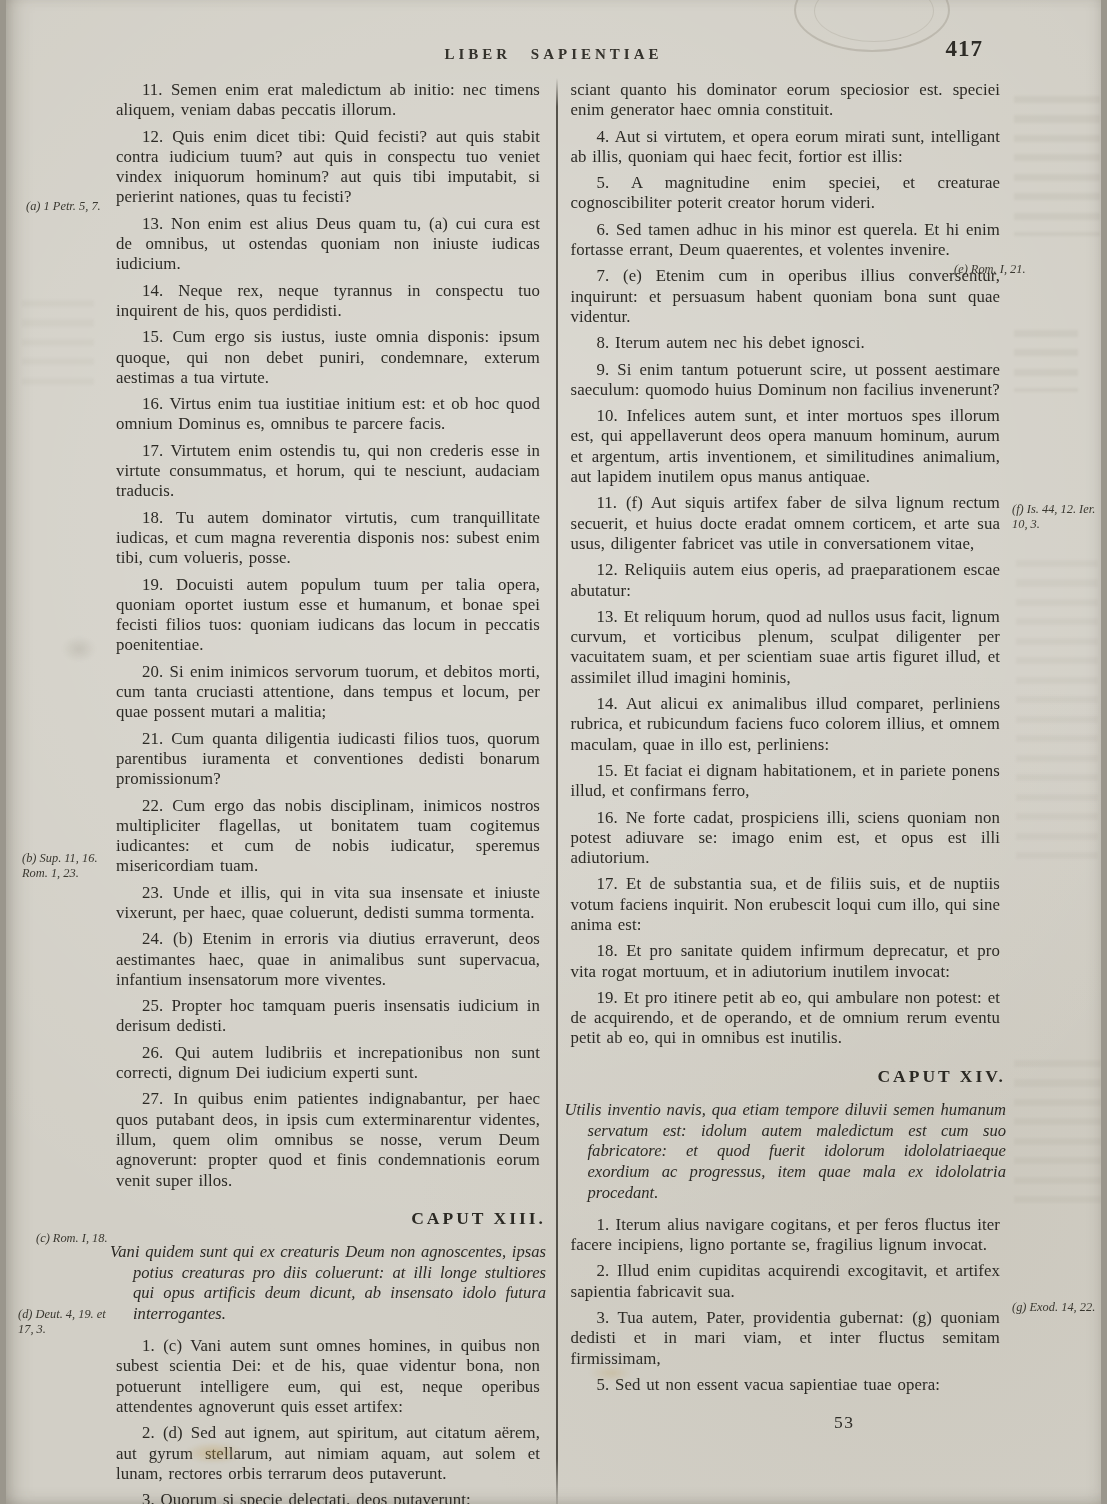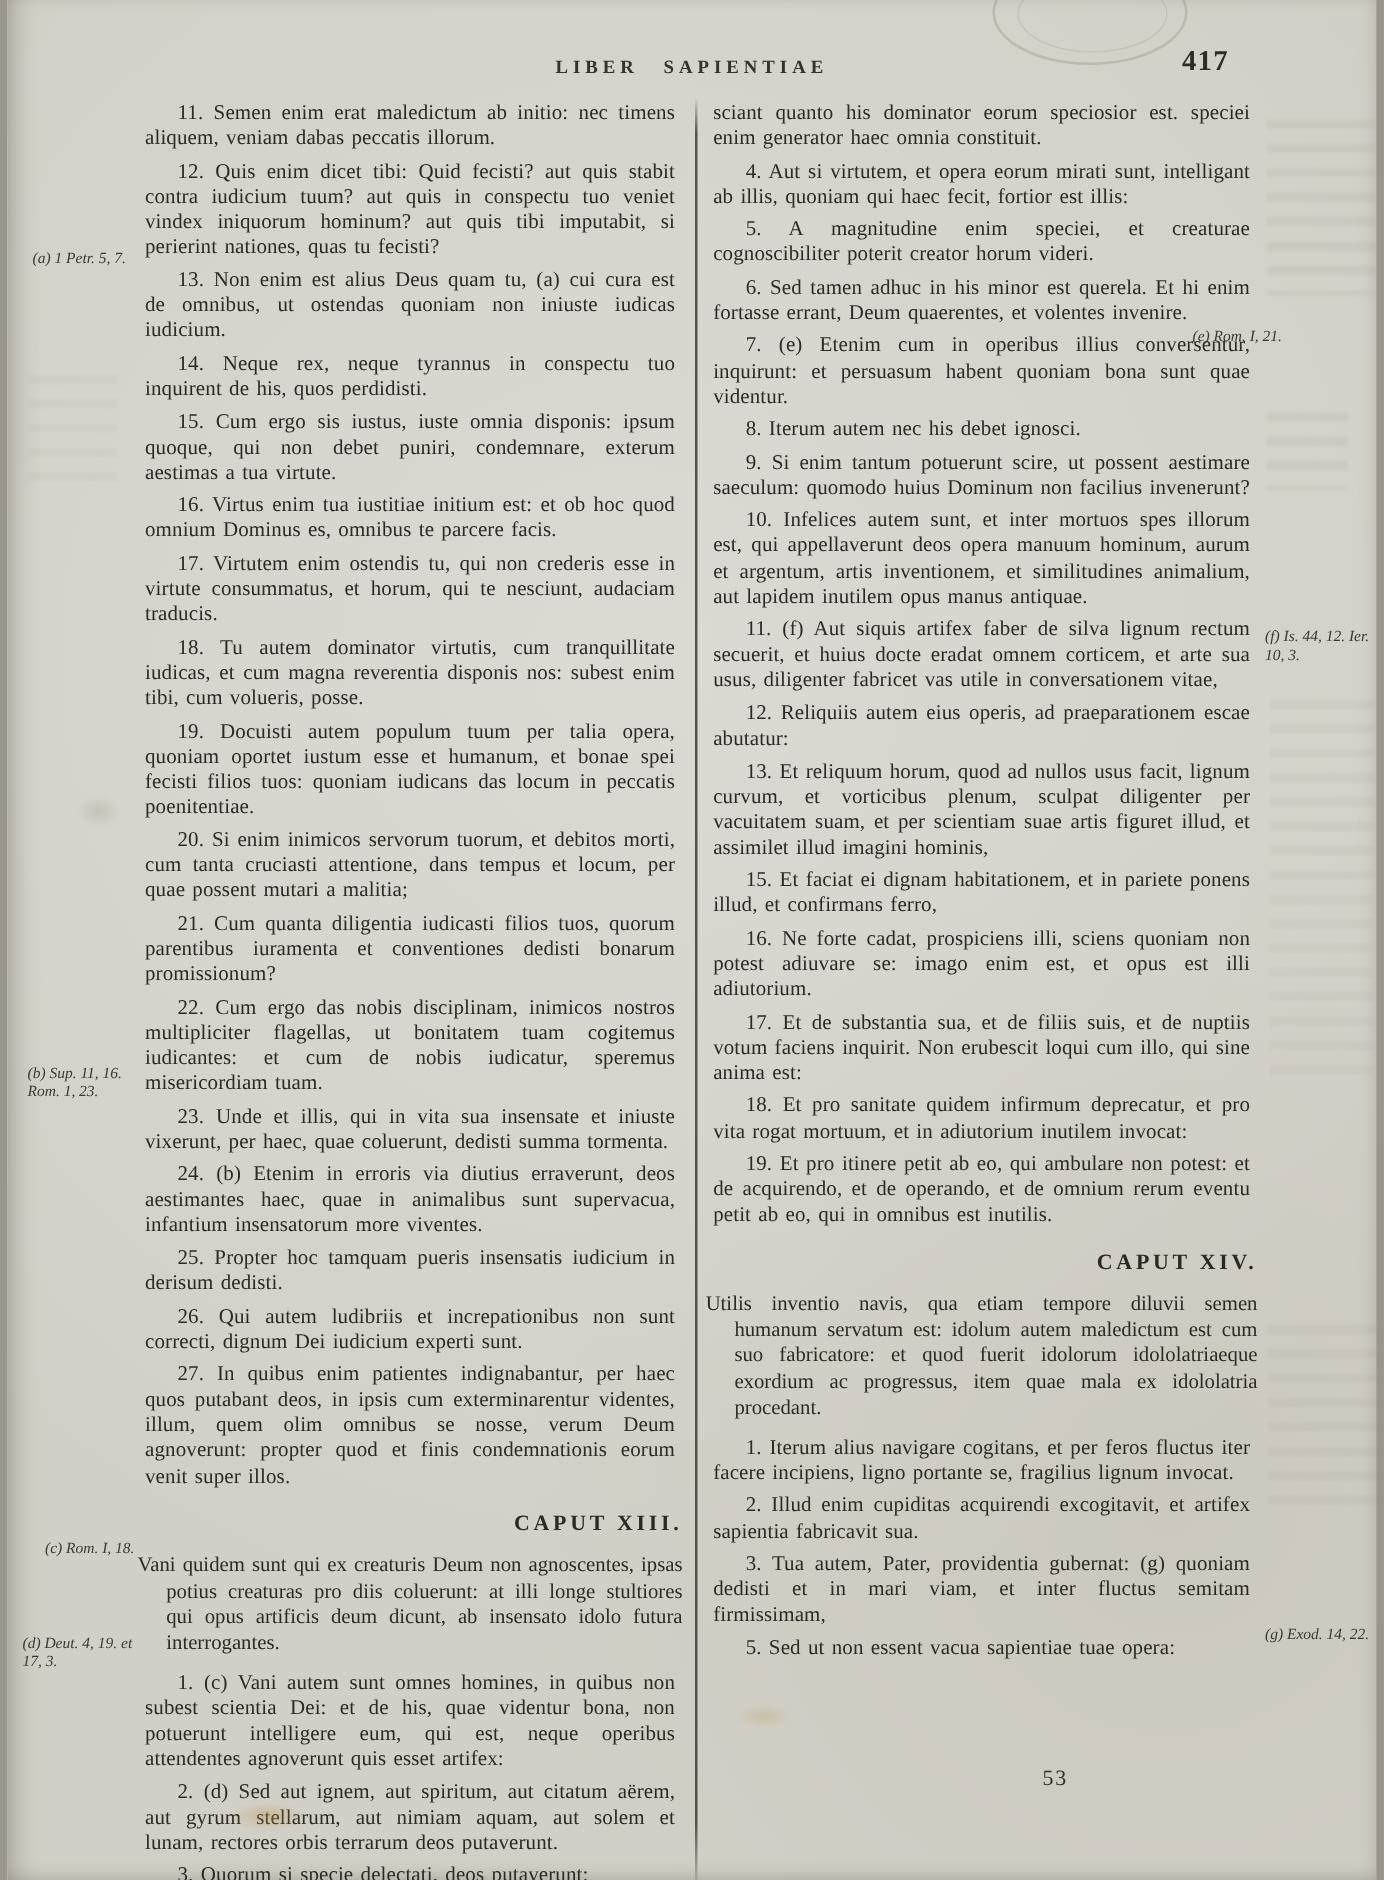--- a/index.html
+++ b/index.html
@@ -52,20 +52,21 @@
     word-spacing:1.5px;letter-spacing:0.1px;
   }
   p.verse.cont{text-indent:0;}
   .caput{
     text-align:right;font-weight:700;
     font-size:17.5px;letter-spacing:3px;
     margin:17px 0 13px;color:#2b2923;
   }
   p.summary{
     margin:0 0 11px;
+    font-style:italic;
     text-align:justify;
     font-size:16.6px;line-height:20.8px;
     padding-left:23px;text-indent:-23px;
     word-spacing:1.5px;
   }
   
   .note{
     position:absolute;
     font-style:italic;
     font-size:12.4px;line-height:15px;
@@ -151,20 +152,21 @@
         <p class="verse"><span class="vnum">4.</span> <span>Aut si virtutem, et opera eorum mirati sunt, intelligant ab illis, quoniam qui haec fecit, fortior est illis:</span></p>
         <p class="verse"><span class="vnum">5.</span> <span>A magnitudine enim speciei, et creaturae cognoscibiliter poterit creator horum videri.</span></p>
         <p class="verse"><span class="vnum">6.</span> <span>Sed tamen adhuc in his minor est querela. Et hi enim fortasse errant, Deum quaerentes, et volentes invenire.</span></p>
         <p class="verse"><span class="vnum">7.</span> <span>(e) Etenim cum in operibus illius conversentur, inquirunt: et persuasum habent quoniam bona sunt quae videntur.</span></p>
         <p class="verse"><span class="vnum">8.</span> <span>Iterum autem nec his debet ignosci.</span></p>
         <p class="verse"><span class="vnum">9.</span> <span>Si enim tantum potuerunt scire, ut possent aestimare saeculum: quomodo huius Dominum non facilius invenerunt?</span></p>
         <p class="verse"><span class="vnum">10.</span> <span>Infelices autem sunt, et inter mortuos spes illorum est, qui appellaverunt deos opera manuum hominum, aurum et argentum, artis inventionem, et similitudines animalium, aut lapidem inutilem opus manus antiquae.</span></p>
         <p class="verse"><span class="vnum">11.</span> <span>(f) Aut siquis artifex faber de silva lignum rectum secuerit, et huius docte eradat omnem corticem, et arte sua usus, diligenter fabricet vas utile in conversationem vitae,</span></p>
         <p class="verse"><span class="vnum">12.</span> <span>Reliquiis autem eius operis, ad praeparationem escae abutatur:</span></p>
         <p class="verse"><span class="vnum">13.</span> <span>Et reliquum horum, quod ad nullos usus facit, lignum curvum, et vorticibus plenum, sculpat diligenter per vacuitatem suam, et per scientiam suae artis figuret illud, et assimilet illud imagini hominis,</span></p>
+        <p class="verse"><span class="vnum">14.</span> <span>Aut alicui ex animalibus illud comparet, perliniens rubrica, et rubicundum faciens fuco colorem illius, et omnem maculam, quae in illo est, perliniens:</span></p>
         <p class="verse"><span class="vnum">15.</span> <span>Et faciat ei dignam habitationem, et in pariete ponens illud, et confirmans ferro,</span></p>
         <p class="verse"><span class="vnum">16.</span> <span>Ne forte cadat, prospiciens illi, sciens quoniam non potest adiuvare se: imago enim est, et opus est illi adiutorium.</span></p>
         <p class="verse"><span class="vnum">17.</span> <span>Et de substantia sua, et de filiis suis, et de nuptiis votum faciens inquirit. Non erubescit loqui cum illo, qui sine anima est:</span></p>
         <p class="verse"><span class="vnum">18.</span> <span>Et pro sanitate quidem infirmum deprecatur, et pro vita rogat mortuum, et in adiutorium inutilem invocat:</span></p>
         <p class="verse"><span class="vnum">19.</span> <span>Et pro itinere petit ab eo, qui ambulare non potest: et de acquirendo, et de operando, et de omnium rerum eventu petit ab eo, qui in omnibus est inutilis.</span></p>
         <div class="caput">CAPUT XIV.</div>
         <p class="summary">Utilis inventio navis, qua etiam tempore diluvii semen humanum servatum est: idolum autem maledictum est cum suo fabricatore: et quod fuerit idolorum idololatriaeque exordium ac progressus, item quae mala ex idololatria procedant.</p>
         <p class="verse"><span class="vnum">1.</span> <span>Iterum alius navigare cogitans, et per feros fluctus iter facere incipiens, ligno portante se, fragilius lignum invocat.</span></p>
         <p class="verse"><span class="vnum">2.</span> <span>Illud enim cupiditas acquirendi excogitavit, et artifex sapientia fabricavit sua.</span></p>
         <p class="verse"><span class="vnum">3.</span> <span>Tua autem, Pater, providentia gubernat: (g) quoniam dedisti et in mari viam, et inter fluctus semitam firmissimam,</span></p>

